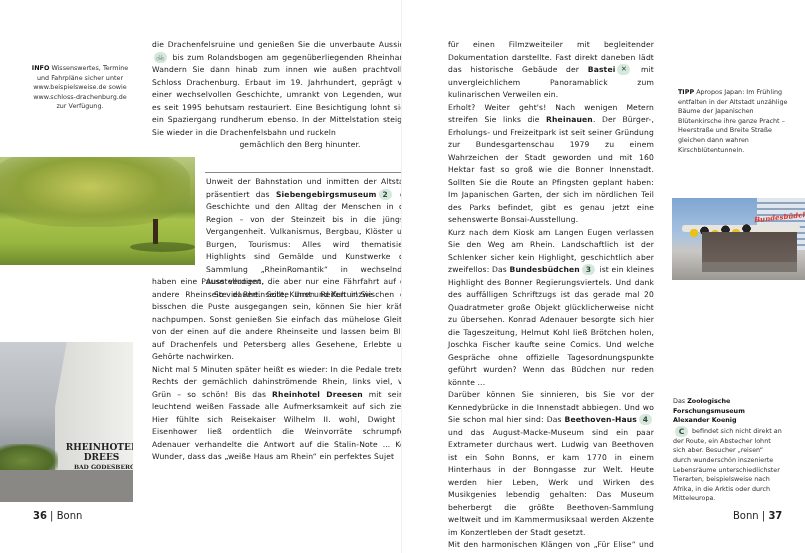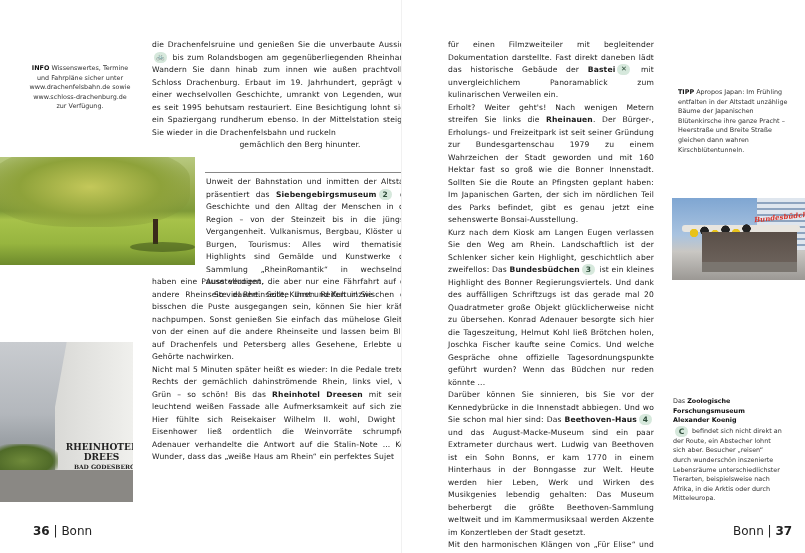--- a/index.html
+++ b/index.html
@@ -19,34 +19,34 @@
   .marker { display:inline-block; min-width:11px; height:11px; line-height:11px;
             border-radius:6px; background:#d6e8dc; text-align:center;
             font-size:7.5px; font-weight:bold; color:#2c4a38; padding:0 1px;
             margin:0 2px; vertical-align:middle; }
   .marker.icon { font-size:7px; }
 
   .side-note { position:absolute; font-size:6.4px; line-height:9.6px; color:#333; }
   .side-note .label { font-weight:bold; color:#111; }
 
   .photo { position:absolute; overflow:hidden; }
-  .folio { position:absolute; font-size:12px; color:#222; top:524px; }
+  .folio { position:absolute; font-size:10px; color:#222; top:510px; }
   .folio .num { font-weight:bold; }
   .divider { position:absolute; height:1px; background:#888; }
 </style>
 </head>
 <body>
 
 <div class="page left-page">
 
   <div class="side-note" style="left:28px; top:64px; width:104px; text-align:center;">
     <span class="label">INFO</span>
     <span>Wissenswertes, Termine</span><br>
     <span>und Fahrpläne sicher unter</span><br>
-    <span>www.drachenfelsbahn.de sowie</span><br>
+    <span>www.beispielsweise.de sowie</span><br>
     <span>www.schloss-drachenburg.de</span><br>
     <span>zur Verfügung.</span>
   </div>
 
   <div class="body-text" style="left:152px; top:39px; width:260px;">
     <p>
       <span>die Drachenfelsruine und genießen Sie die unverbaute Aussicht </span><span class="marker icon">🚲</span><span> bis zum Rolandsbogen am gegenüberliegenden Rheinhang. Wandern Sie dann hinab zum innen wie außen prachtvollen Schloss Drachenburg. Erbaut im 19. Jahrhundert, geprägt von einer wechselvollen Geschichte, umrankt von Legenden, wurde es seit 1995 behutsam restauriert. Eine Besichtigung lohnt sich, ein Spaziergang rundherum ebenso. In der Mittelstation steigen Sie wieder in die Drachenfelsbahn und ruckeln</span>
     </p>
     <p style="padding-left:36px; text-align:center;">gemächlich den Berg hinunter.</p>
   </div>

